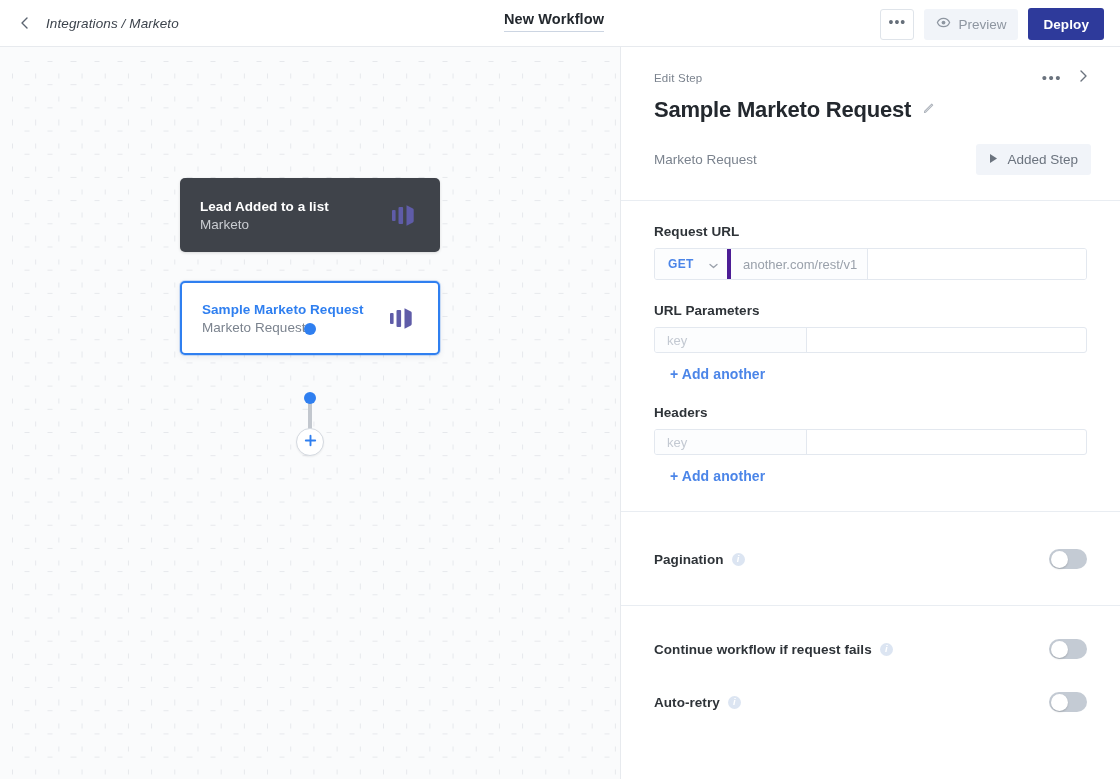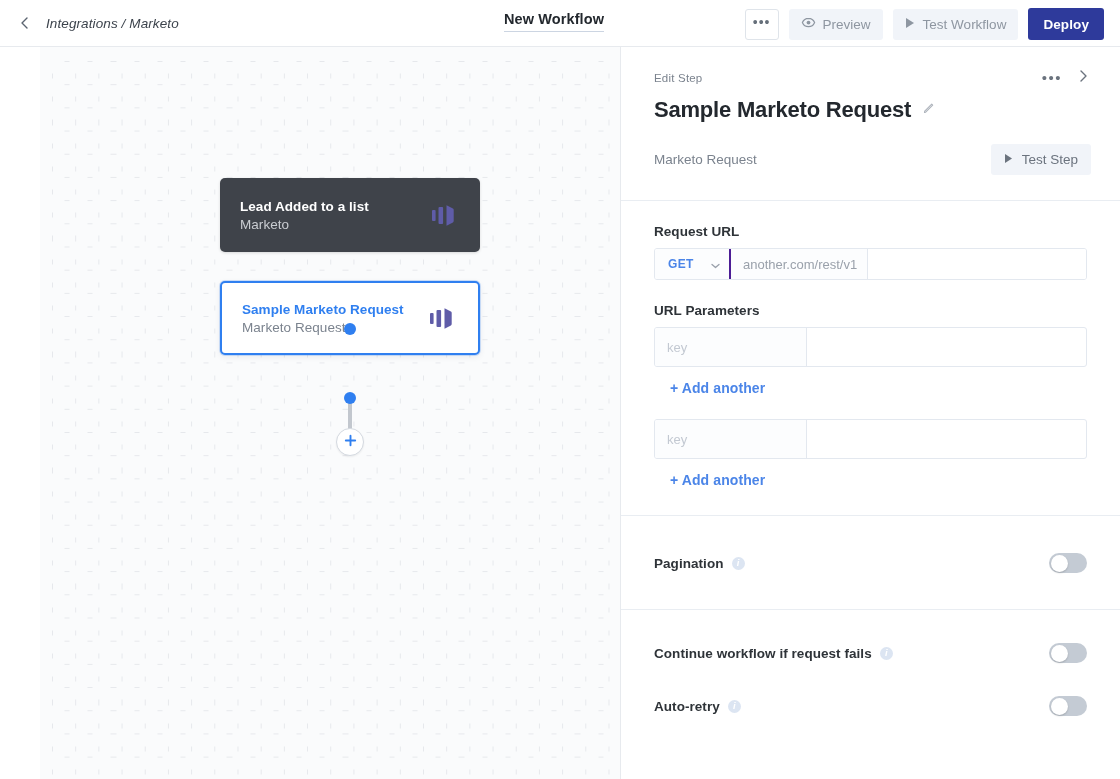--- a/index.html
+++ b/index.html
@@ -101,21 +101,20 @@
     position: absolute;
     left: 0; top: 47px;
     width: 621px; height: 732px;
     background-color: #fafbfc;
     background-image:
       linear-gradient(to right, #e6e8ec 1px, transparent 1px),
       linear-gradient(to bottom, #e6e8ec 1px, transparent 1px);
     background-size: 23.2px 23.2px, 23.2px 23.2px;
     background-position: 12px 14px, 12px 14px;
     overflow: hidden;
-    margin-left: 40px;
   }
   
   .canvas::before {
     content: "";
     position: absolute; inset: 0;
     background-color: #fafbfc;
     -webkit-mask-image:
       repeating-linear-gradient(to right, #000 0 18px, transparent 18px 23.2px),
       repeating-linear-gradient(to bottom, #000 0 18px, transparent 18px 23.2px);
     -webkit-mask-composite: source-in;
@@ -285,21 +284,21 @@
     height: 32px;
     border: 1px solid #e3e8ef;
     border-radius: 3px;
     overflow: hidden;
     background: #ffffff;
   }
   .method-select {
     width: 76px;
     display: flex; align-items: center; justify-content: space-between;
     padding: 0 9px 0 13px;
-    border-right: 2px solid #4c1d95;
+    border-right: 4px solid #4c1d95;
     cursor: pointer;
     background: #fcfdfe;
   }
   .method-text { font-size: 12px; font-weight: bold; color: #4b85e8; letter-spacing: .3px; }
   .url-prefix {
     display: flex; align-items: center;
     padding: 0 10px 0 12px;
     font-size: 13px;
     color: #9aa1ab;
     border-right: 1px solid #e3e8ef;
@@ -311,21 +310,21 @@
     border: none; outline: none;
     font-family: "Liberation Sans", sans-serif;
     font-size: 13px;
     padding: 0 10px;
     color: #2e3338;
     background: #ffffff;
   }
 
   .kv-row {
     display: flex;
-    height: 40px;
+    height: 26px;
     border: 1px solid #e3e8ef;
     border-radius: 3px;
     overflow: hidden;
   }
   .kv-key {
     width: 152px;
     border: none; outline: none;
     border-right: 1px solid #e3e8ef;
     font-family: "Liberation Sans", sans-serif;
     font-size: 13px;
@@ -417,28 +416,20 @@
     <div class="btn btn-ghost">
       <span class="icon-eye">
         <svg width="15" height="15" viewBox="0 0 16 16" fill="none">
           <path d="M8 3.5C4.8 3.5 2.3 6 1.5 8c.8 2 3.3 4.5 6.5 4.5s5.7-2.5 6.5-4.5C13.7 6 11.2 3.5 8 3.5z" stroke="#8e96a1" stroke-width="1.3"></path>
           <circle cx="8" cy="8" r="2" fill="#8e96a1"></circle>
         </svg>
       </span>
       <span>Preview</span>
     </div>
 
-    <div class="btn btn-ghost">
-      <span class="icon-play">
-        <svg width="11" height="12" viewBox="0 0 11 12" fill="none">
-          <path d="M1 1l8 5-8 5z" fill="#8e96a1"></path>
-        </svg>
-      </span>
-      <span>Test Workflow</span>
-    </div>
 
     <div class="btn btn-primary">Deploy</div>
   </div>
 </div>
 
 <div class="canvas">
 
   <div class="conn-line"></div>
   <div class="conn-dot-gray"></div>
   <div class="conn-dot-top-blue"></div>
@@ -511,21 +502,21 @@
     </div>
 
     <div class="step-meta-row">
       <div class="step-type">Marketo Request</div>
       <div class="btn-test-step">
         <span>
           <svg width="10" height="11" viewBox="0 0 10 11" fill="none">
             <path d="M1 1l7 4.5L1 10z" fill="#6b737e"></path>
           </svg>
         </span>
-        <span>Test Step</span>
+        <span>Added Step</span>
       </div>
     </div>
   </div>
 
   <div style="height:25px"></div>
   <div class="divider"></div>
 
   <div class="panel-body">
 
     <div class="field-group">
@@ -547,20 +538,21 @@
     <div class="field-group">
       <div class="field-label">URL Parameters</div>
       <div class="kv-row">
         <input class="kv-key" type="text" value="" placeholder="key" style="">
         <input class="kv-val" type="text" value="" placeholder="value" style="">
       </div>
       <div class="add-another">+ Add another</div>
     </div>
 
     <div class="field-group" style="padding-top:22px">
+      <div class="field-label">Headers</div>
       <div class="kv-row">
         <input class="kv-key" type="text" value="" placeholder="key" style="">
         <input class="kv-val" type="text" value="" placeholder="value" style="">
       </div>
       <div class="add-another">+ Add another</div>
     </div>
 
   </div>
 
   <div style="height:26px"></div>

